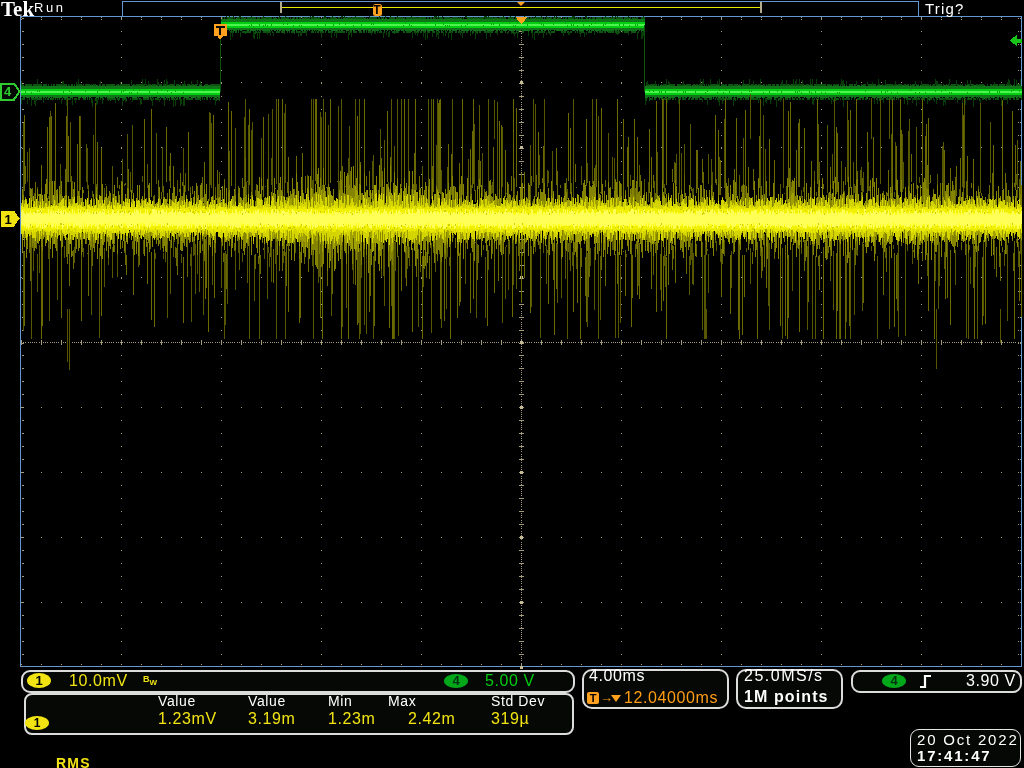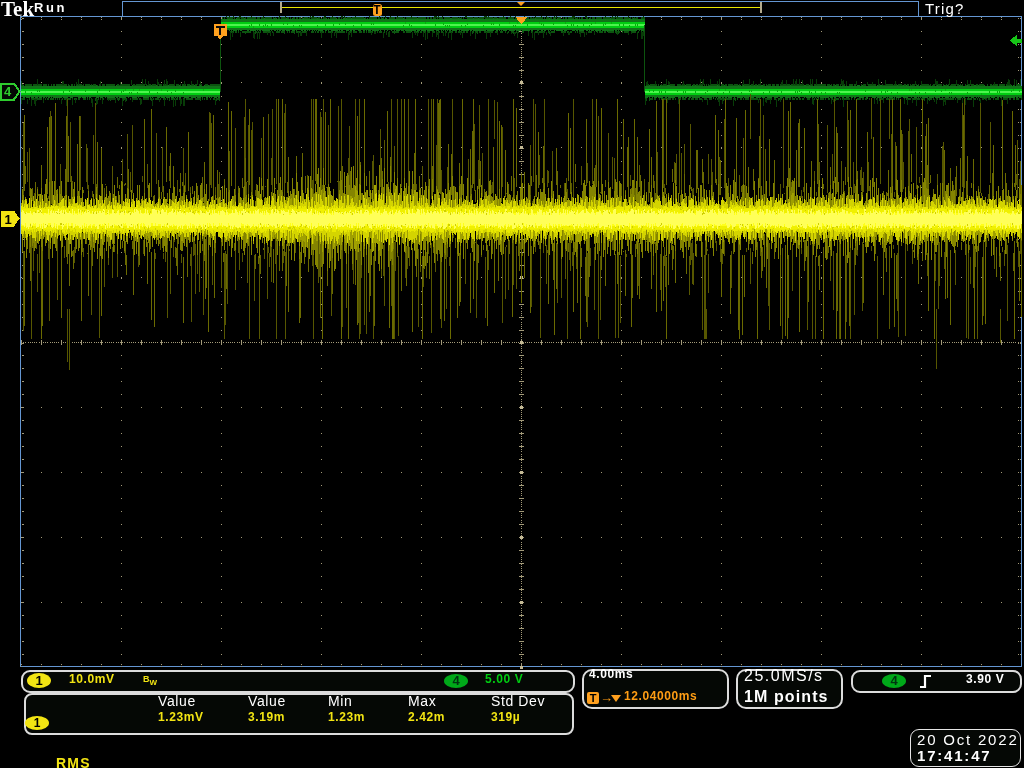--- a/index.html
+++ b/index.html
@@ -1,20 +1,20 @@
 <!DOCTYPE html>
 <html><head><meta charset="utf-8"><style>
 html,body{margin:0;padding:0;background:#000;width:1024px;height:768px;overflow:hidden}
 body{font-family:"Liberation Sans",sans-serif;position:relative}
 .abs{position:absolute}
 .box{position:absolute;background:#050805;border:2px solid #dcdcdc;border-radius:9px;box-sizing:border-box}
 .badge{position:absolute;width:24px;height:15px;border-radius:50%;color:#000;font-size:13px;font-weight:bold;text-align:center;line-height:15px}
 .ybdg{background:#f2e413}
 .gbdg{background:#00a819;color:#031}
-.t1{font-weight:bold;font-size:12px;letter-spacing:0.6px;white-space:pre}
+.t1{font-weight:normal;font-size:16px;letter-spacing:0.6px;white-space:pre}
 .th{font-weight:normal;font-size:14px;letter-spacing:0.6px;white-space:pre}
 .yel{color:#f2e413}.grn{color:#0c1}.wht{color:#fff}.org{color:#ff9d14}
 </style></head>
 <body>
 
 <div class="abs" style="left:20px;top:15.5px;width:1002px;height:651px;border:1.5px solid #6496d2;box-sizing:border-box"></div>
 <svg width="1024" height="768" viewBox="0 0 1024 768" style="position:absolute;left:0;top:0" shape-rendering="crispEdges">
     <g stroke="#a39a78" fill="none">
       <path d="M21 17.5H1021" stroke-width="1" stroke-dasharray="1 19"></path>
       <path d="M21 19.0H1021" stroke-width="1" stroke-dasharray="1 19"></path>
@@ -90,42 +90,42 @@
     <polygon points="1,210.5 14,210.5 19.5,218.5 14,226.5 1,226.5" fill="#f2e413"></polygon>
     <text x="8" y="223.5" fill="#000" font-size="13" font-weight="bold" text-anchor="middle" font-family="Liberation Sans, sans-serif">1</text>
     <polygon points="213.5,23.5 226.5,23.5 226.5,35.5 222.5,36.5 220,39.5 217.5,36.5 213.5,35.5" fill="#ffa01e"></polygon>
     <rect x="215.5" y="25.5" width="9" height="2.5" fill="#0a0a0a"></rect>
     <rect x="218.7" y="25.5" width="2.6" height="9.5" fill="#0a0a0a"></rect>
     <polygon points="515.5,17 527.5,17 521.5,24.5" fill="#ffa01e"></polygon>
     <polygon points="1009.5,40.5 1017,34.5 1017,38.5 1022,38.5 1022,42.5 1017,42.5 1017,46.5" fill="#17c417"></polygon>
   </svg>
 
 <div class="abs wht" style="left:1px;top:-3px;font-family:'Liberation Serif',serif;font-size:21px;font-weight:bold">Tek</div>
-<div class="abs wht" style="left:34px;top:0px;font-size:13px;font-weight:bold;letter-spacing:2.6px">Run</div>
+<div class="abs wht" style="left:34px;top:0px;font-size:13px;font-weight:normal;letter-spacing:2.6px">Run</div>
 <div class="abs wht" style="left:925px;top:0px;font-size:15px;font-weight:normal;letter-spacing:1.2px">Trig?</div>
 
 <div class="abs" style="left:122px;top:0.5px;width:797px;height:15px;border:1.5px solid #6496d2;border-bottom:none;box-sizing:border-box;background:#000"></div>
 <div class="abs" style="left:282px;top:6.5px;width:479px;height:1.5px;background:#e8e800"></div>
 <div class="abs" style="left:280px;top:2px;width:2px;height:11px;background:#b4aa8c"></div>
 <div class="abs" style="left:760px;top:2px;width:2px;height:11px;background:#b4aa8c"></div>
 <div class="abs" style="left:517px;top:1.5px;width:0;height:0;border-left:4.5px solid transparent;border-right:4.5px solid transparent;border-top:4.5px solid #ffa01e"></div>
 <div class="abs" style="left:372.5px;top:4px;width:9px;height:12px;background:#ffa01e;border-radius:2.5px;color:#000;font-weight:bold;font-size:12px;text-align:center;line-height:12px;overflow:hidden">T</div>
 
 <div class="box" style="left:21px;top:670px;width:554px;height:23px"></div>
 <div class="badge ybdg" style="left:27px;top:673px">1</div>
 <div class="abs yel t1" style="left:69px;top:671.5px">10.0mV</div>
 <div class="abs yel" style="left:143px;top:674px;font-size:9px;font-weight:bold">B<span style="font-size:8px;vertical-align:-3px">W</span></div>
 <div class="badge gbdg" style="left:444px;top:673.5px;height:14px;line-height:14px">4</div>
 <div class="abs grn t1" style="left:485px;top:671.5px">5.00 V</div>
 
 <div class="box" style="left:24px;top:693px;width:550px;height:42px;border-radius:8px"></div>
 <div class="abs wht th" style="left:158px;top:692.5px">Value</div>
 <div class="abs wht th" style="left:248px;top:692.5px">Value</div>
 <div class="abs wht th" style="left:328px;top:692.5px">Min</div>
-<div class="abs wht th" style="left:408px;top:692.5px">Max</div>
+<div class="abs wht th" style="left:388px;top:692.5px">Max</div>
 <div class="abs wht th" style="left:491px;top:692.5px">Std Dev</div>
 <div class="badge ybdg" style="left:25px;top:716px;height:14px;line-height:14px;font-size:12px">1</div>
 <div class="abs yel" style="left:56px;top:755px;font-size:14px;font-weight:bold;letter-spacing:1.2px">RMS</div>
 <div class="abs yel t1" style="left:158px;top:710px">1.23mV</div>
 <div class="abs yel t1" style="left:248px;top:710px">3.19m</div>
 <div class="abs yel t1" style="left:328px;top:710px">1.23m</div>
 <div class="abs yel t1" style="left:408px;top:710px">2.42m</div>
 <div class="abs yel t1" style="left:491px;top:710px">319µ</div>
 
 <div class="box" style="left:582px;top:669px;width:147px;height:40px;border-radius:10px"></div>

